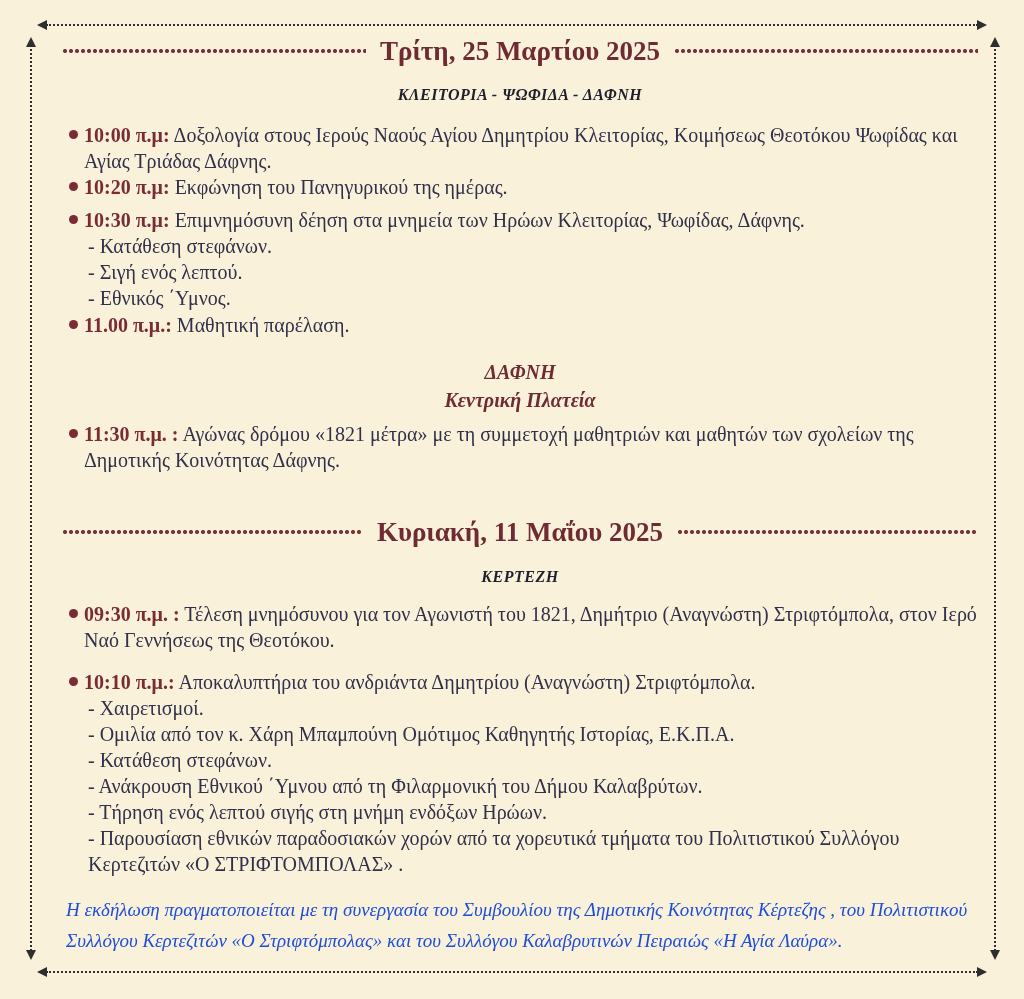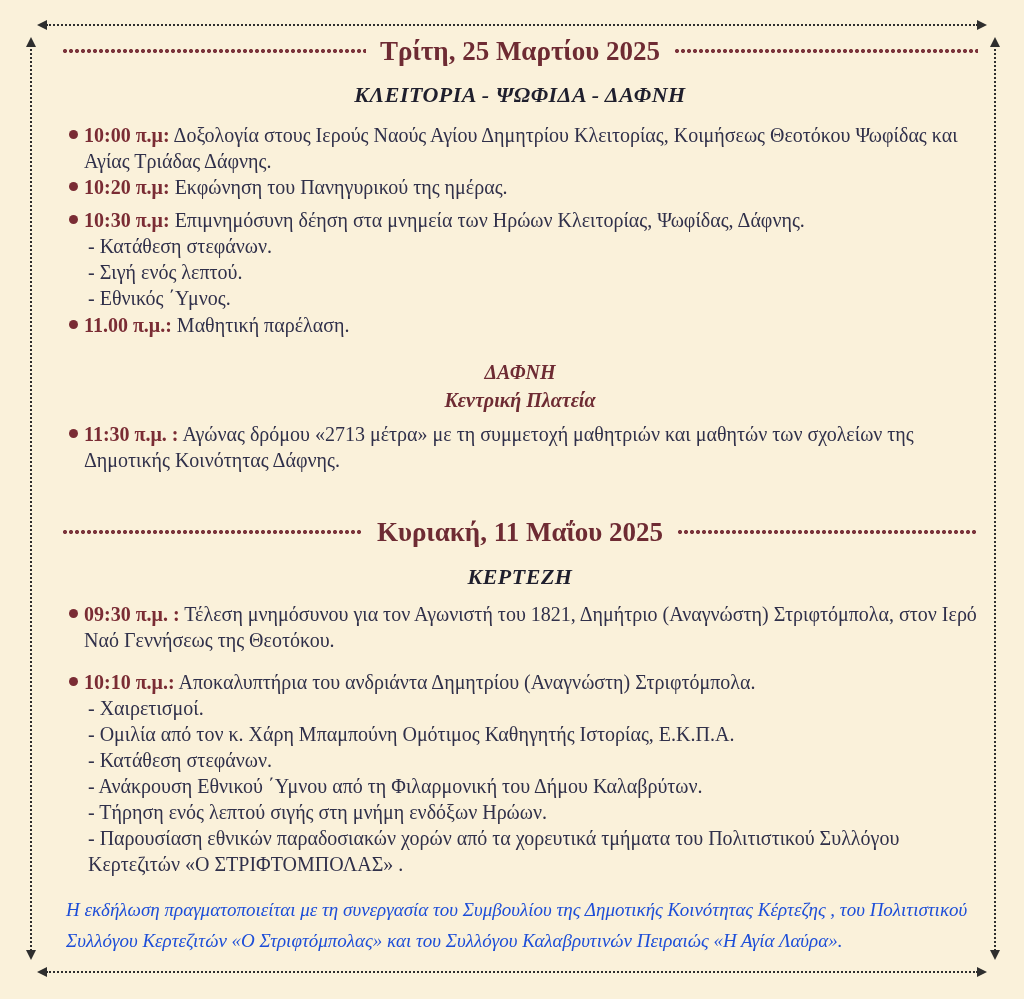--- a/index.html
+++ b/index.html
@@ -35,21 +35,21 @@
 
   .date-header { display:flex; align-items:center; gap:14px; height:30px;
                  color:#6e2b33; font-weight:bold; font-size:27px; white-space:nowrap; }
   .chain { flex:1; height:6px;
            background-image:radial-gradient(circle at 3px 3px, #7b353c 1.8px, rgba(123,53,60,0) 2.3px);
            background-size:6px 6px; background-repeat:repeat-x; }
   .dh-1 { margin-bottom:16px; }
   .dh-2 { margin-bottom:17px;text-align:right; }
 
   .location-title { text-align:center; font-weight:bold; font-style:italic;
-                    font-size:22px; color:#1f1f2d; letter-spacing:0.5px; }
+                    font-size:16px; color:#1f1f2d; letter-spacing:0.5px; }
   #subtitle1 { margin-bottom:14px; }
   #subtitle2 { margin-bottom:11px; }
 
   .place-title, .place-subtitle { text-align:center; font-weight:bold; font-style:italic;
                                   color:#6e2b33; font-size:20px; }
   #place { margin-bottom:2px; }
   #place-sub { margin-bottom:8px; }
 
   .event { position:relative; padding-left:22px; }
   .event .bullet { position:absolute; left:7px; top:8px; width:9px; height:9px;
@@ -120,21 +120,21 @@
     <span class="time">11.00 π.μ.:</span>
     <span class="desc">Μαθητική παρέλαση.</span>
   </div>
 
   <div class="place-title" id="place">ΔΑΦΝΗ</div>
   <div class="place-subtitle" id="place-sub">Κεντρική Πλατεία</div>
 
   <div class="event" id="e5">
     <span class="bullet"></span>
     <span class="time">11:30 π.μ. :</span>
-    <span class="desc">Αγώνας δρόμου «2713 μέτρα» με τη συμμετοχή μαθητριών και  μαθητών των σχολείων της Δημοτικής Κοινότητας Δάφνης.</span>
+    <span class="desc">Αγώνας δρόμου «1821 μέτρα» με τη συμμετοχή μαθητριών και  μαθητών των σχολείων της Δημοτικής Κοινότητας Δάφνης.</span>
   </div>
 
   <div class="date-header dh-2">
     <div class="chain"></div>
     <span>Κυριακή, 11 Μαΐου 2025</span>
     <div class="chain"></div>
   </div>
 
   <div class="location-title" id="subtitle2">ΚΕΡΤΕΖΗ</div>
 

